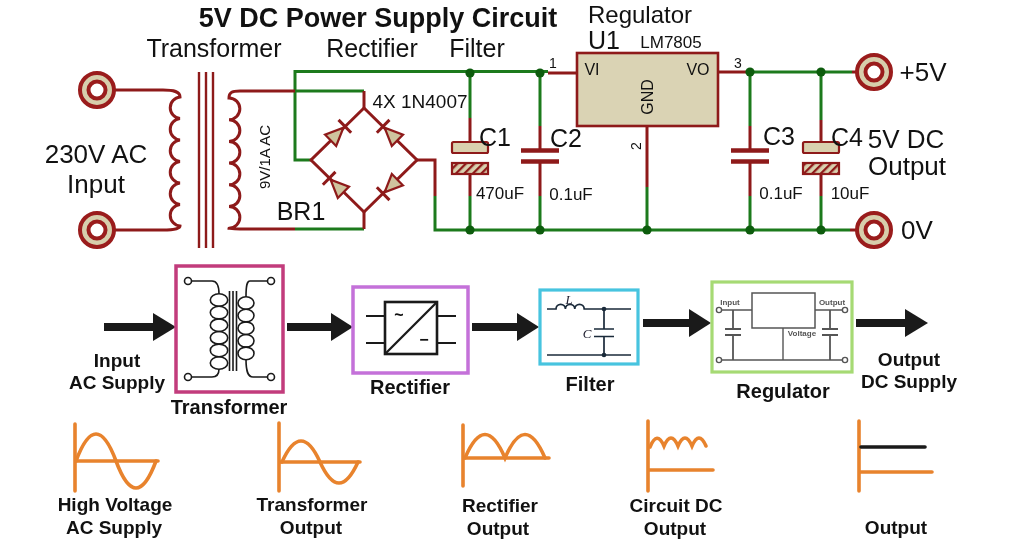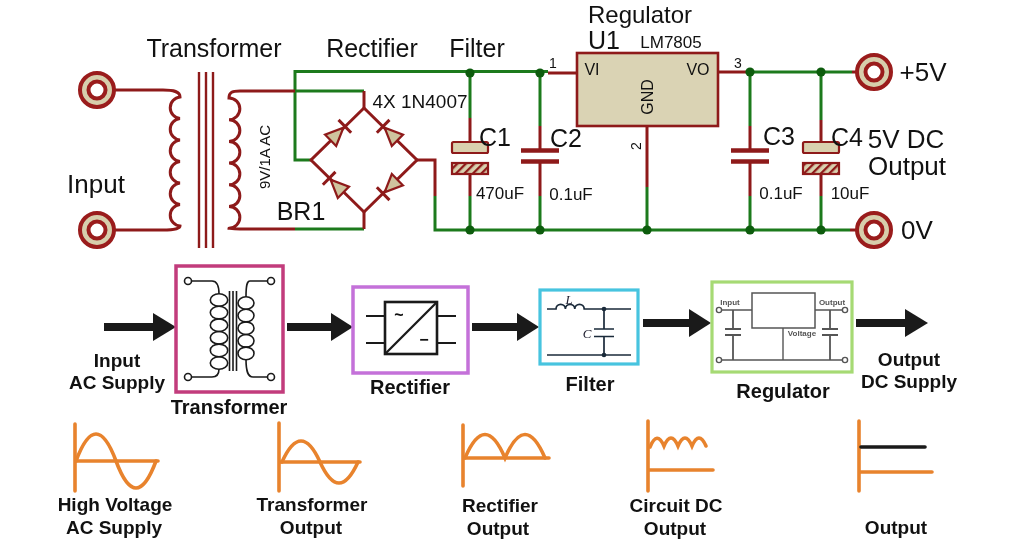--- a/index.html
+++ b/index.html
@@ -226,27 +226,29 @@
     <path d="M282,462 Q301,420 320,462 Q339,504 358,462"></path>
     <path d="M463,425 V486 M463,458 H549"></path>
     <path d="M465,458 Q485,411 505,458 Q525,411 545,458"></path>
     <path d="M648,421 V491 M648,470 H713"></path>
     <path d="M650,447 Q657,430 664,446 Q671,430 678,446 Q685,430 692,446 Q699,430 706,446"></path>
     <path d="M859,421 V491 M859,472 H932"></path>
     <path d="M861,447 H925" stroke="#1a1a1a"></path>
   </g>
 </svg>
 
+<span class="lbl f27b" style="left:378px;top:18px">5V DC Power Supply Circuit</span>
 <span class="lbl f25" style="left:214px;top:48px">Transformer</span>
 <span class="lbl f25" style="left:372px;top:48px">Rectifier</span>
 <span class="lbl f25" style="left:477px;top:48px">Filter</span>
 <span class="lbl f24" style="left:640px;top:15px">Regulator</span>
 <span class="lbl f25" style="left:604px;top:40px">U1</span>
 <span class="lbl f17" style="left:671px;top:42px">LM7805</span>
 
+<span class="lbl f26" style="left:96px;top:154px">230V AC</span>
 <span class="lbl f26" style="left:96px;top:184px">Input</span>
 <span class="lbl rot f15" style="left:264px;top:157px">9V/1A AC</span>
 <span class="lbl f25" style="left:301px;top:211px">BR1</span>
 <span class="lbl f19" style="left:420px;top:101px">4X 1N4007</span>
 
 <span class="lbl f14" style="left:553px;top:63px">1</span>
 <span class="lbl f14" style="left:738px;top:63px">3</span>
 <span class="lbl rot f14" style="left:636px;top:146px">2</span>
 <span class="lbl f16" style="left:592px;top:70px">VI</span>
 <span class="lbl f16" style="left:698px;top:70px">VO</span>

